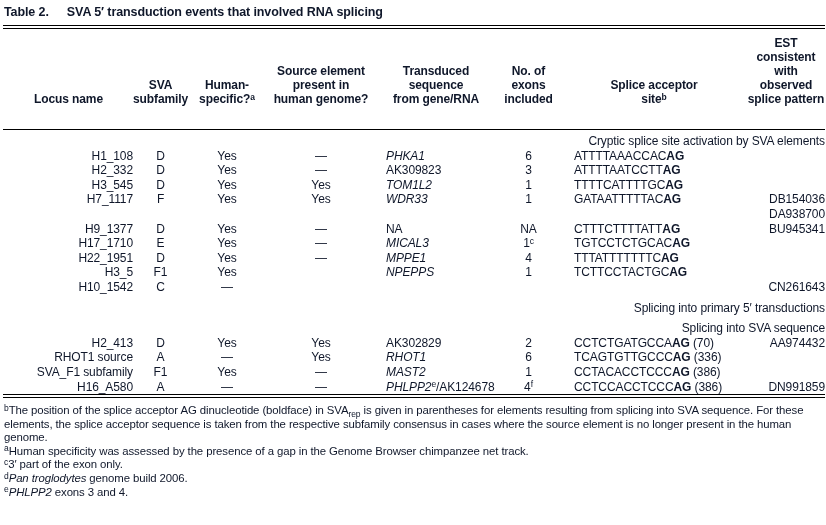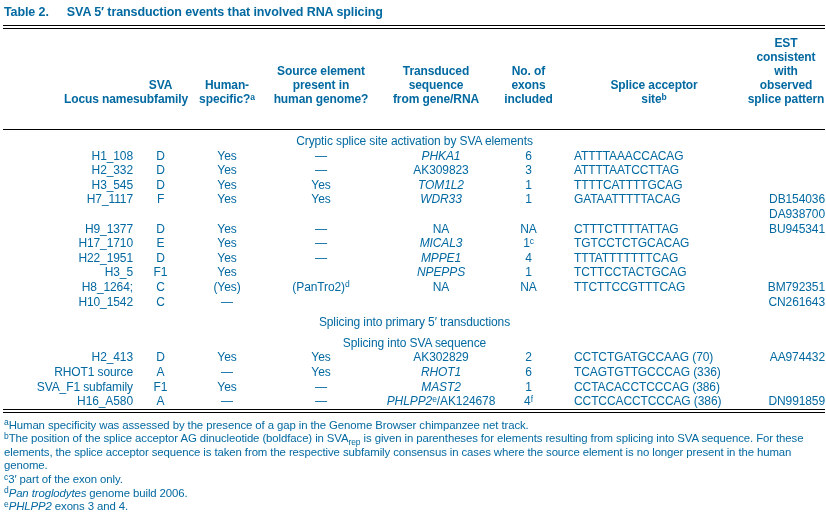--- a/index.html
+++ b/index.html
@@ -1,39 +1,39 @@
 <!DOCTYPE html>
 <html><head>
 <meta charset="utf-8">
 <style>
   html,body{margin:0;padding:0;background:#fff}
   body{width:826px;height:525px;overflow:hidden}
   .page{box-sizing:border-box;width:826px;height:525px;padding:2px 1px 0 3px;
-        font-family:"Liberation Sans",sans-serif;color:#0369a1;-webkit-font-smoothing:antialiased}
+        font-family:"Liberation Sans",sans-serif;color:#0f172a;-webkit-font-smoothing:antialiased}
   .caption{font-size:12.5px;font-weight:bold;padding:3px 0 6px 1px;letter-spacing:-0.1px}
   .cap-label{margin-right:18px}
   .rule2{height:2px;border-top:1px solid #000;border-bottom:1px solid #000}
   table{border-collapse:collapse;table-layout:fixed;width:822px}
   thead th{font-weight:bold;font-size:12px;line-height:14px;vertical-align:bottom;
            padding:7px 0 23px;text-align:center;letter-spacing:-0.1px;border-bottom:1px solid #000}
-  thead th.col-locus{text-align:right;padding-left:1px}
+  thead th.col-locus{text-align:center;padding-left:1px}
   tbody td{font-size:12px;line-height:14.6px;padding:0;white-space:nowrap;
            text-align:center;letter-spacing:-0.1px;vertical-align:top}
   tbody td.col-locus{text-align:right}
-  tbody td.col-transduced{text-align:center;padding-left:10px}
+  tbody td.col-transduced{text-align:left;padding-left:10px}
   tbody td.col-acceptor{text-align:left;padding-left:13px}
   tbody td.col-est{text-align:right;padding-left:9px}
   td.ind1{padding-left:13px}
   td.ind2{padding-left:29px}
-  tr.section-row td{text-align:center;padding-left:1px;font-size:12px}
+  tr.section-row td{text-align:right;padding-left:1px;font-size:12px}
   tr.section-row.first td{padding-top:4px}
   tr.section-row.gap td{padding-top:6px}
   sup{font-size:8.5px;line-height:0;position:relative;top:-3.5px;vertical-align:baseline}
   sub{font-size:8.5px;line-height:0;position:relative;bottom:-2.5px;vertical-align:baseline}
-  b{font-weight:normal}
+  b{font-weight:bold}
   .footnotes{margin-top:6px;font-size:11.4px;line-height:13.6px;letter-spacing:-0.1px;padding-left:1px}
 </style>
 </head>
 <body>
 
 <div class="page">
   <div class="caption">
     <span class="cap-label">Table 2.</span><span>SVA 5′ transduction events that involved RNA splicing</span>
   </div>
   <div class="rule2"></div>
@@ -148,30 +148,20 @@
           <td class="col-locus ind1">H3_5</td>
           <td class="col-subfamily">F1</td>
           <td class="col-human">Yes</td>
           <td class="col-source"></td>
           <td class="col-transduced"><i>NPEPPS</i></td>
           <td class="col-exons">1</td>
           <td class="col-acceptor">TCTTCCTACTGC<b>AG</b></td>
           <td class="col-est"></td>
         </tr>
         <tr>
-          <td class="col-locus ind1">H8_1264;</td>
-          <td class="col-subfamily">C</td>
-          <td class="col-human">(Yes)</td>
-          <td class="col-source">(PanTro2)<sup>d</sup></td>
-          <td class="col-transduced">NA</td>
-          <td class="col-exons">NA</td>
-          <td class="col-acceptor">TTCTTCCGTTTC<b>AG</b></td>
-          <td class="col-est">BM792351</td>
-        </tr>
-        <tr>
           <td class="col-locus ind2">H10_1542</td>
           <td class="col-subfamily">C</td>
           <td class="col-human">—</td>
           <td class="col-source"></td>
           <td class="col-transduced"></td>
           <td class="col-exons"></td>
           <td class="col-acceptor"></td>
           <td class="col-est">CN261643</td>
         </tr>
         <tr class="section-row gap">
@@ -217,19 +207,19 @@
           <td class="col-source">—</td>
           <td class="col-transduced"><i>PHLPP2</i><sup>e</sup>/AK124678</td>
           <td class="col-exons">4<sup>f</sup></td>
           <td class="col-acceptor">CCTCCACCTCCC<b>AG</b> (386)</td>
           <td class="col-est">DN991859</td>
         </tr>
       </tbody>
   </table>
   <div class="rule2"></div>
   <div class="footnotes" id="footnotes">
+      <div class="fn"><sup>b</sup>The position of the splice acceptor AG dinucleotide (boldface) in SVA<sub>rep</sub> is given in parentheses for elements resulting from splicing into SVA sequence. For these elements, the splice acceptor sequence is taken from the respective subfamily consensus in cases where the source element is no longer present in the human genome.</div>
       <div class="fn"><sup>a</sup>Human specificity was assessed by the presence of a gap in the Genome Browser chimpanzee net track.</div>
-      <div class="fn"><sup>b</sup>The position of the splice acceptor AG dinucleotide (boldface) in SVA<sub>rep</sub> is given in parentheses for elements resulting from splicing into SVA sequence. For these elements, the splice acceptor sequence is taken from the respective subfamily consensus in cases where the source element is no longer present in the human genome.</div>
       <div class="fn"><sup>c</sup>3′ part of the exon only.</div>
       <div class="fn"><sup>d</sup><i>Pan troglodytes</i> genome build 2006.</div>
       <div class="fn"><sup>e</sup><i>PHLPP2</i> exons 3 and 4.</div>
     </div>
 </div>
 
 </body></html>

